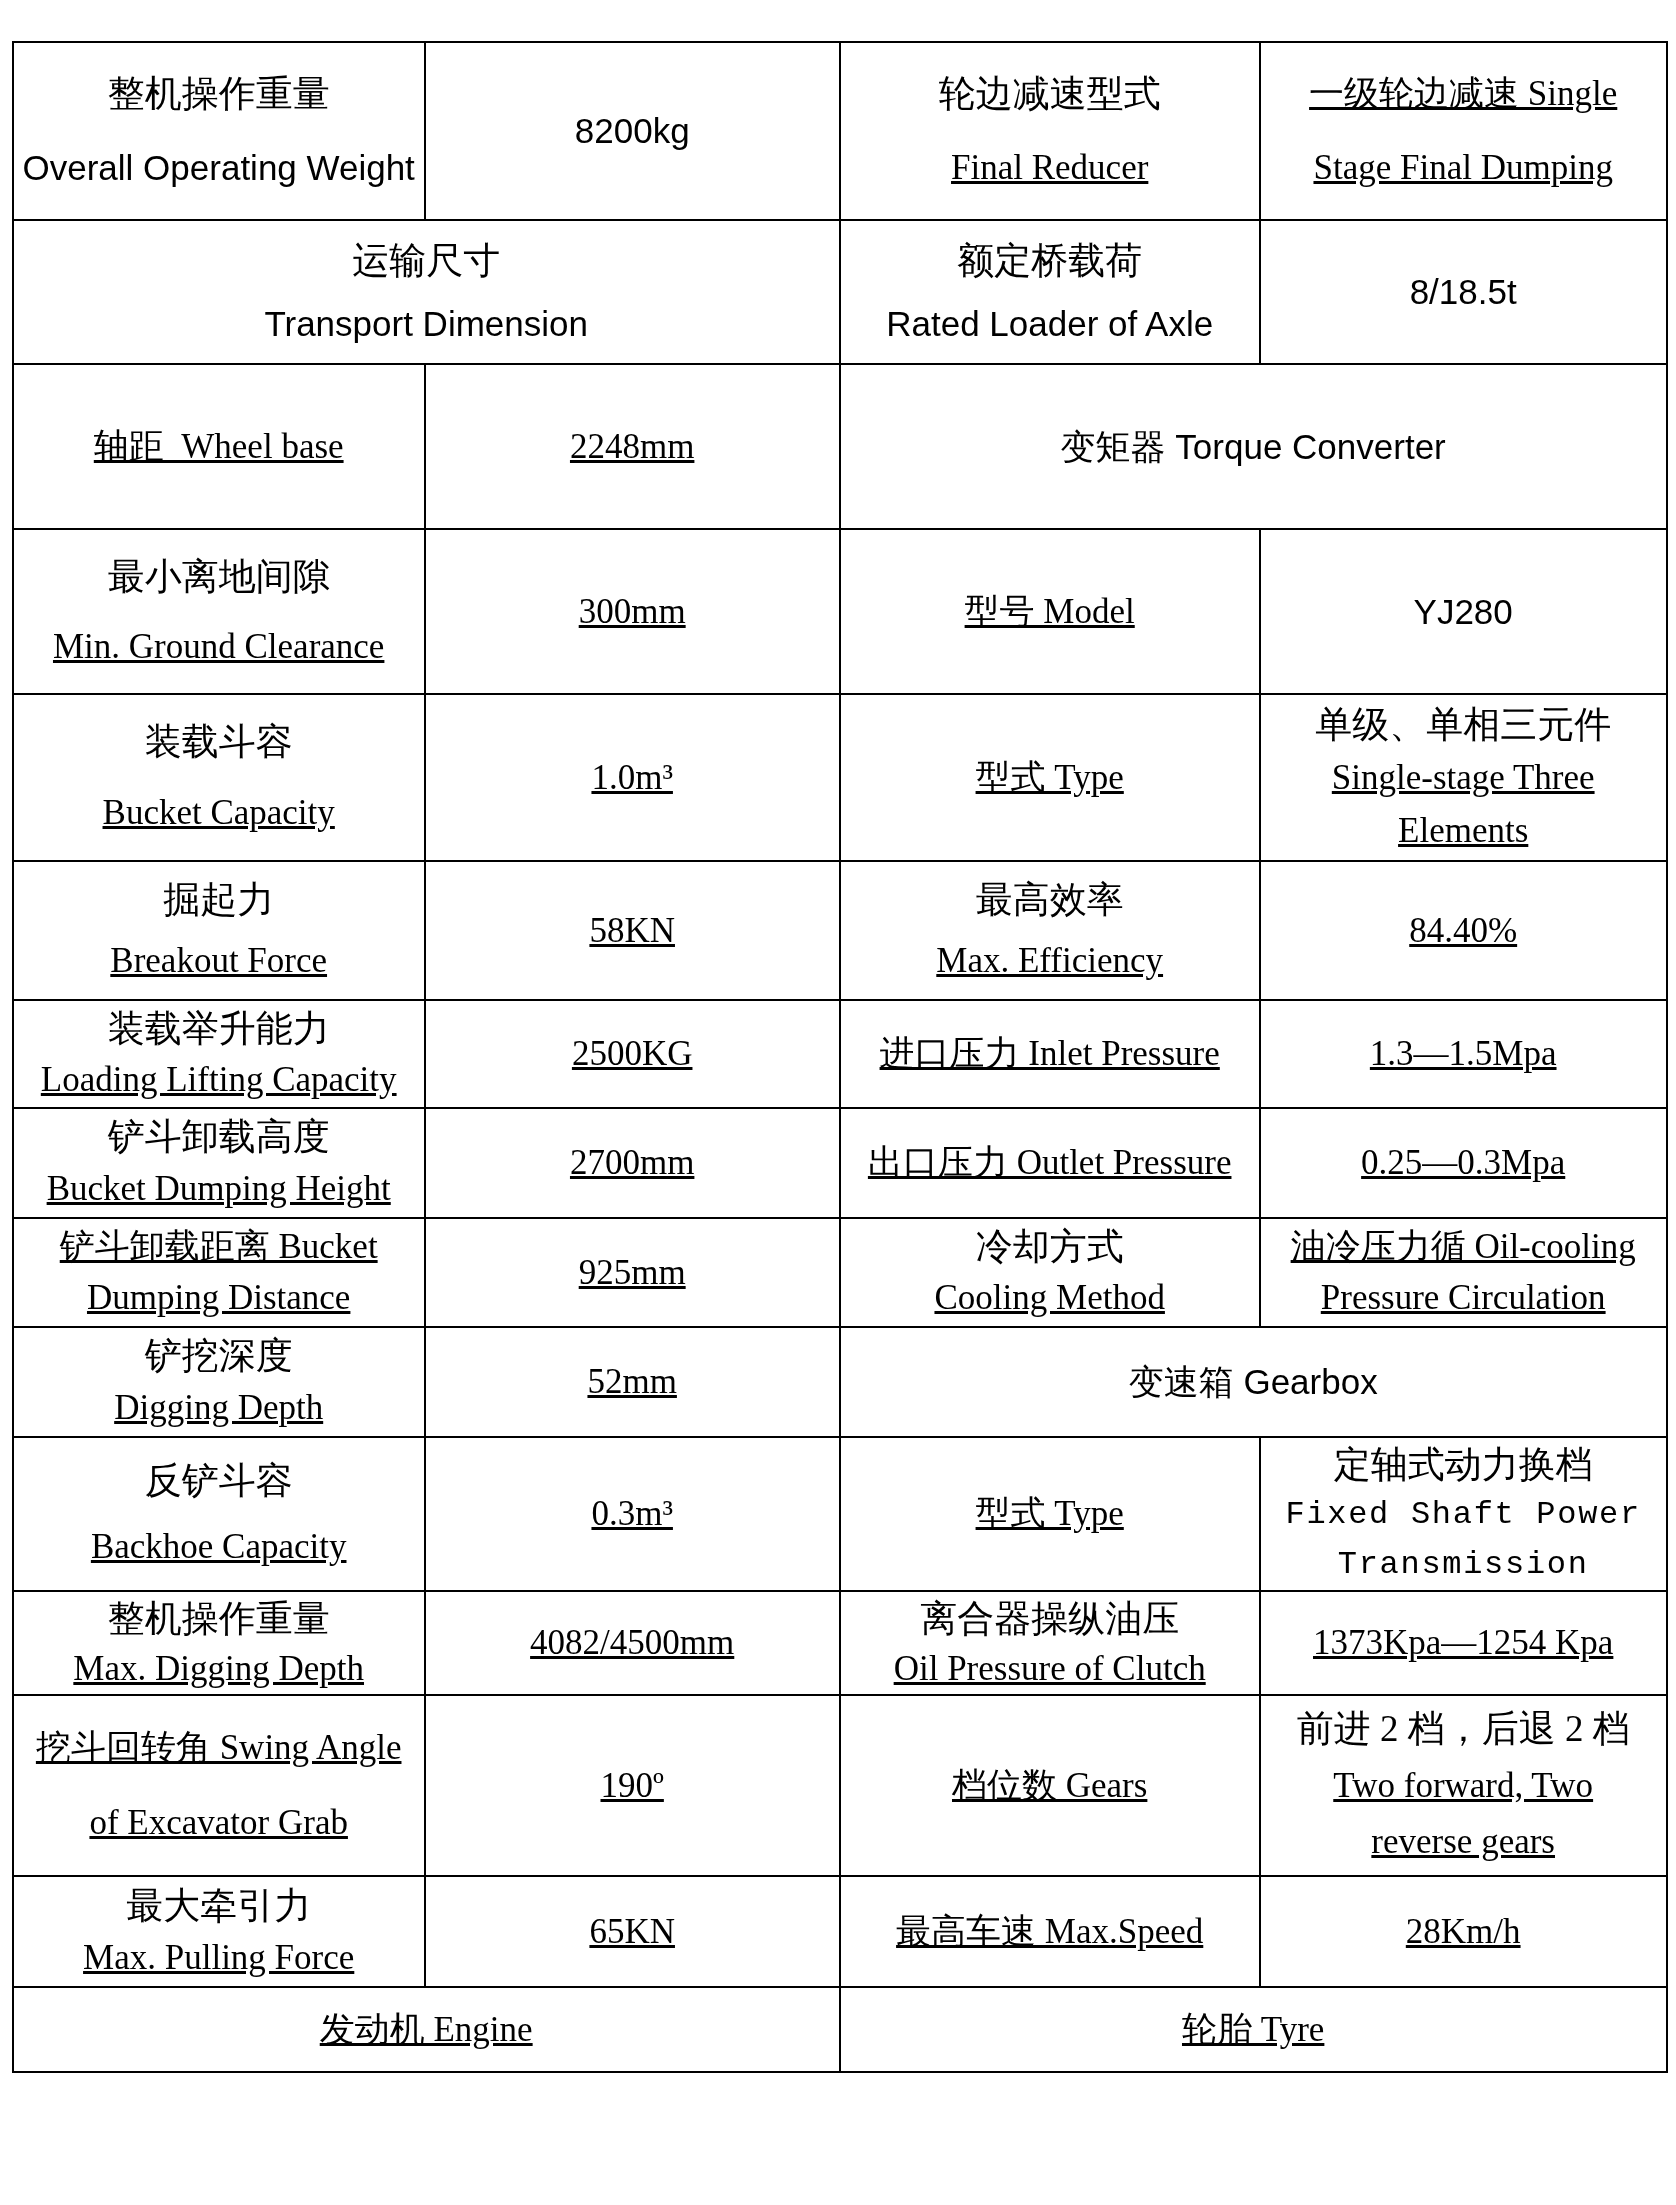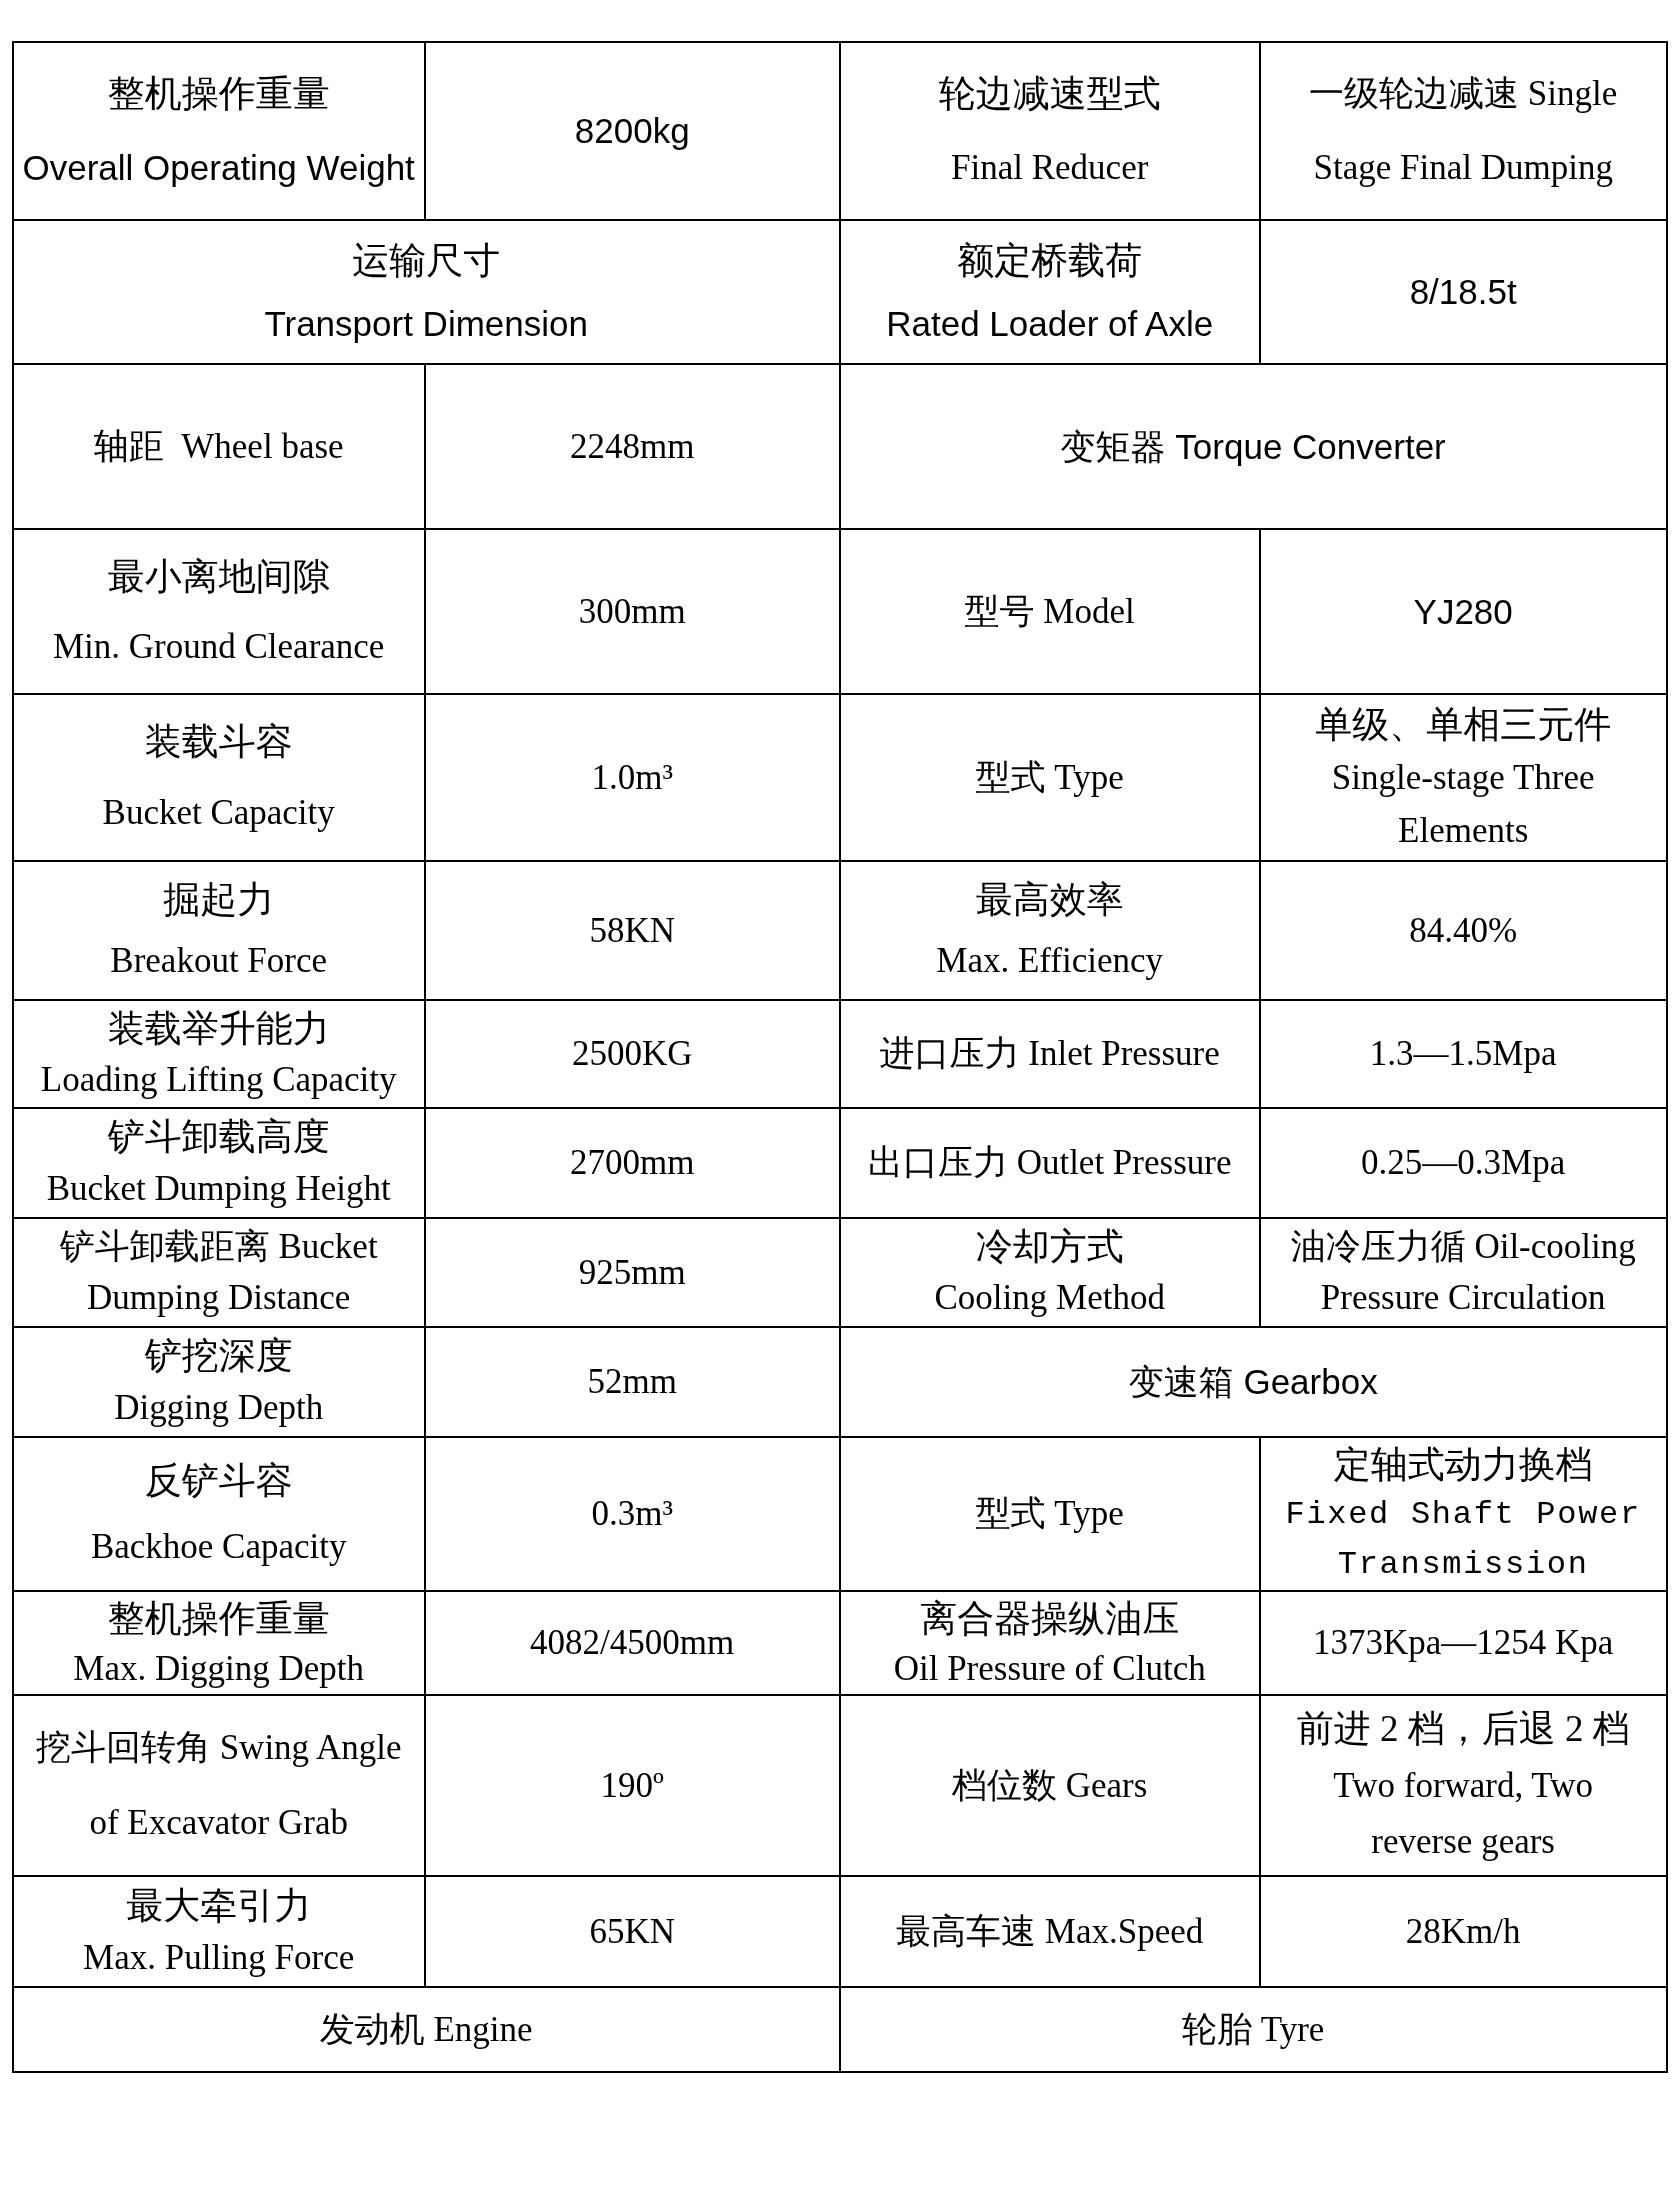--- a/index.html
+++ b/index.html
@@ -2,21 +2,21 @@
 <html style="font-size:13.3px"><head>
 <meta charset="utf-8">
 <style>
   html,body{margin:0;padding:0;background:#ffffff;}
   body{width:1676px;height:2205px;position:relative;font-family:"Liberation Serif",serif;color:#000;}
   table.spec{position:absolute;left:11.7px;top:41px;width:1653px;border-collapse:collapse;table-layout:fixed;}
   td{border:2.5px solid #000;padding:0;text-align:center;vertical-align:middle;background:#fff;}
   .cell{display:flex;flex-direction:column;justify-content:space-evenly;align-items:center;width:100%;margin:0 auto;overflow:hidden;}
   .line{white-space:pre-wrap;line-height:50px;color:#000;}
   .zh{font-size:37px;font-family:"Liberation Serif","DejaVu Serif",serif;}
-  .serif{font-size:35px;font-family:"Liberation Serif","DejaVu Serif",serif;}
+  .serif{font-size:35px;font-family:"Liberation Serif","DejaVu Serif",serif;text-decoration:underline;}
   .sans{font-size:35px;font-family:Liberation Sans, sans-serif;}
   .mono{font-size:32px;letter-spacing:1.7px;font-family:Liberation Mono, monospace;}
   tr.r1{height:178px}  tr.r1 .cell{height:173px}
   tr.r2{height:144px}  tr.r2 .cell{height:139px}
   tr.r3{height:143px}  tr.r3 .cell{height:138px}
   tr.r4{height:165px}  tr.r4 .cell{height:160px}
   tr.r5{height:165px}  tr.r5 .cell{height:160px}
   tr.r6{height:167px}  tr.r6 .cell{height:162px}
   tr.r7{height:139px}  tr.r7 .cell{height:134px}
   tr.r8{height:108px}  tr.r8 .cell{height:103px}

